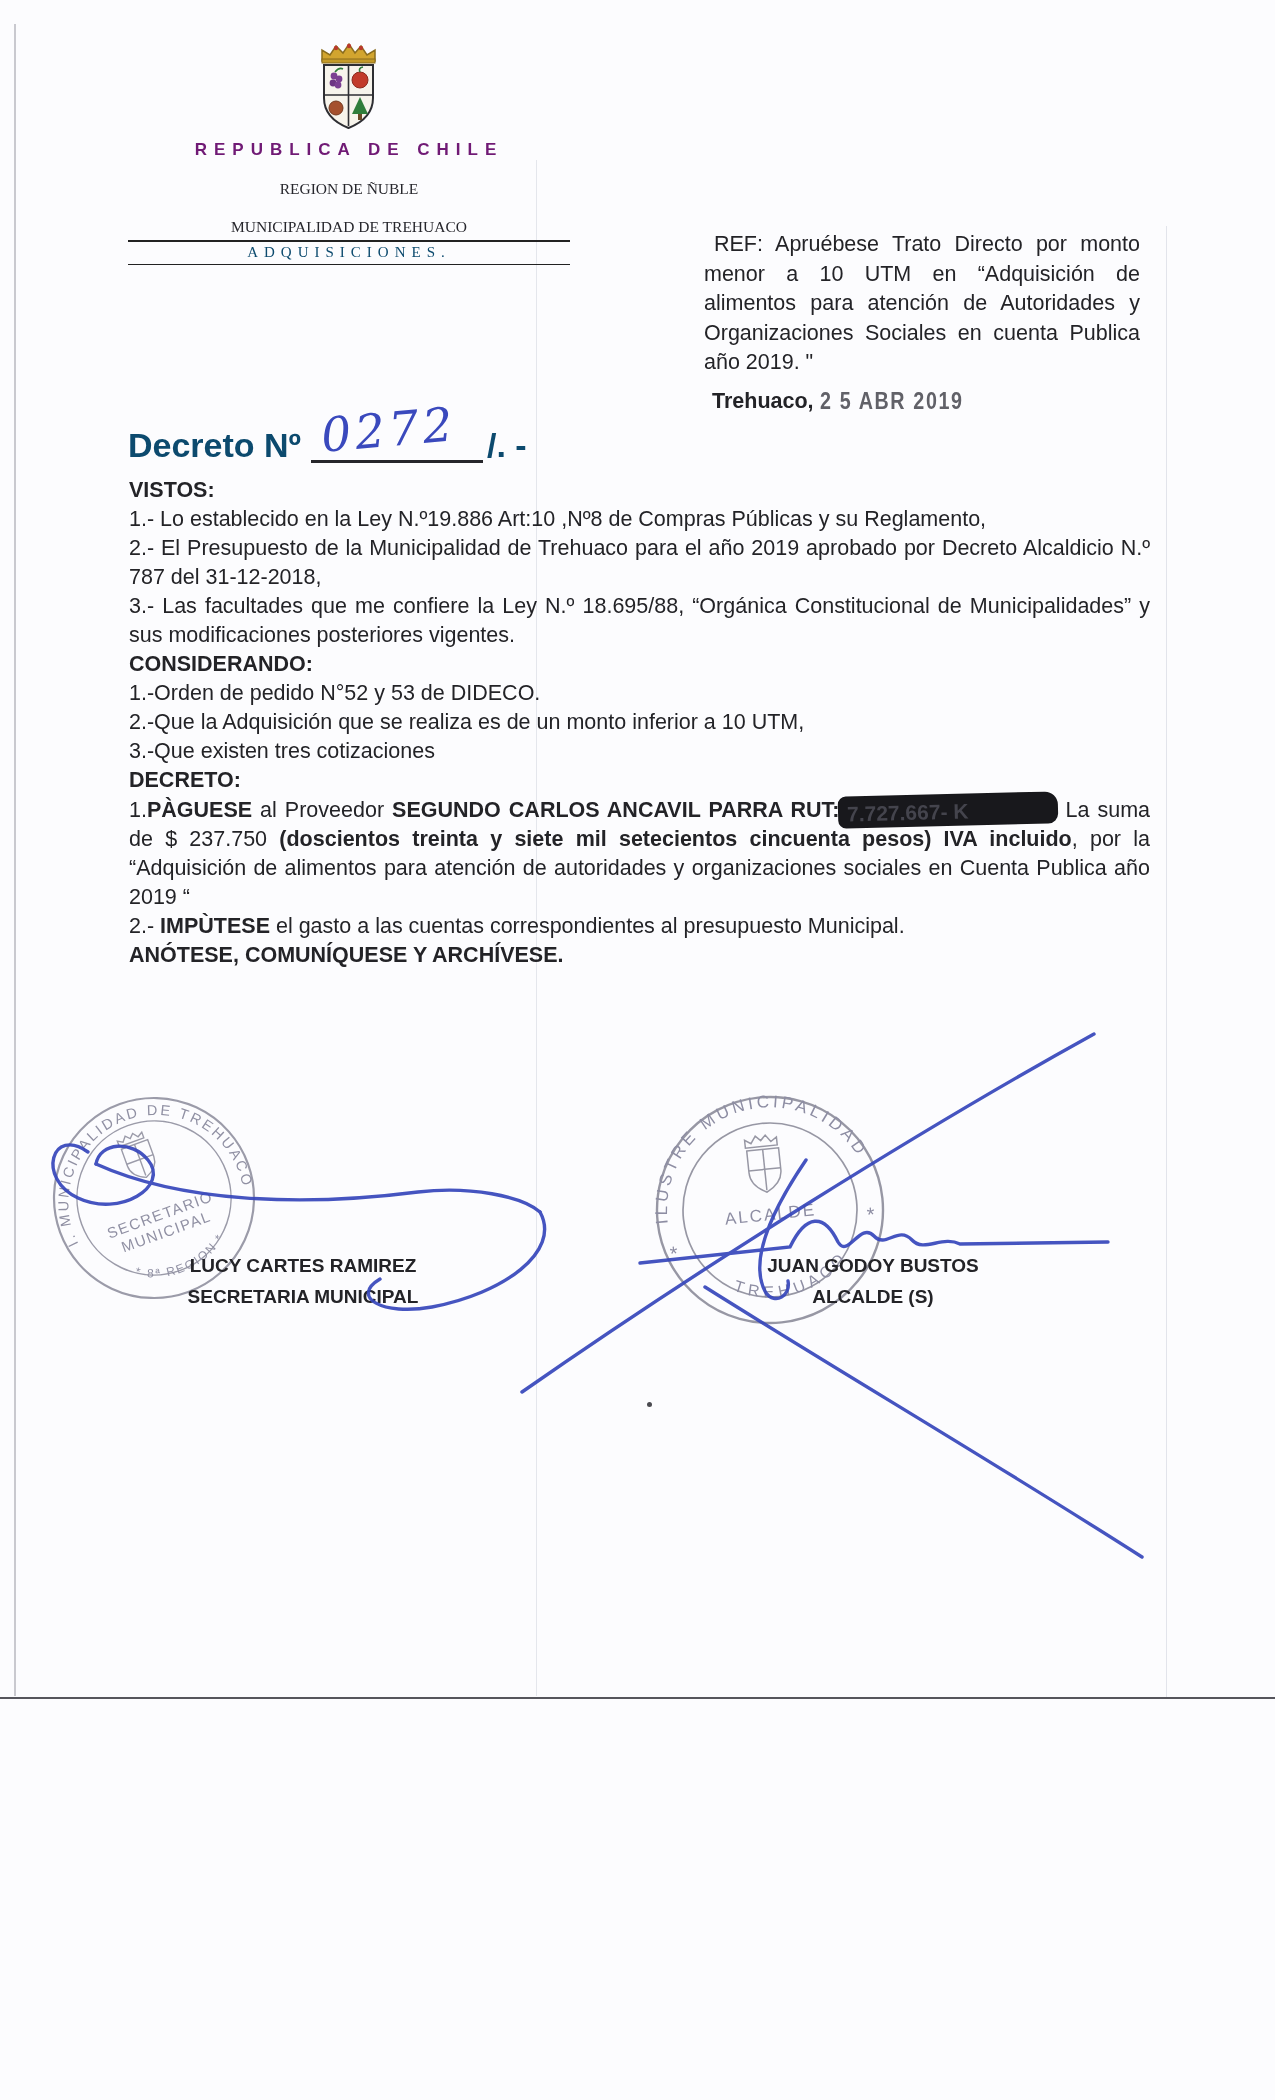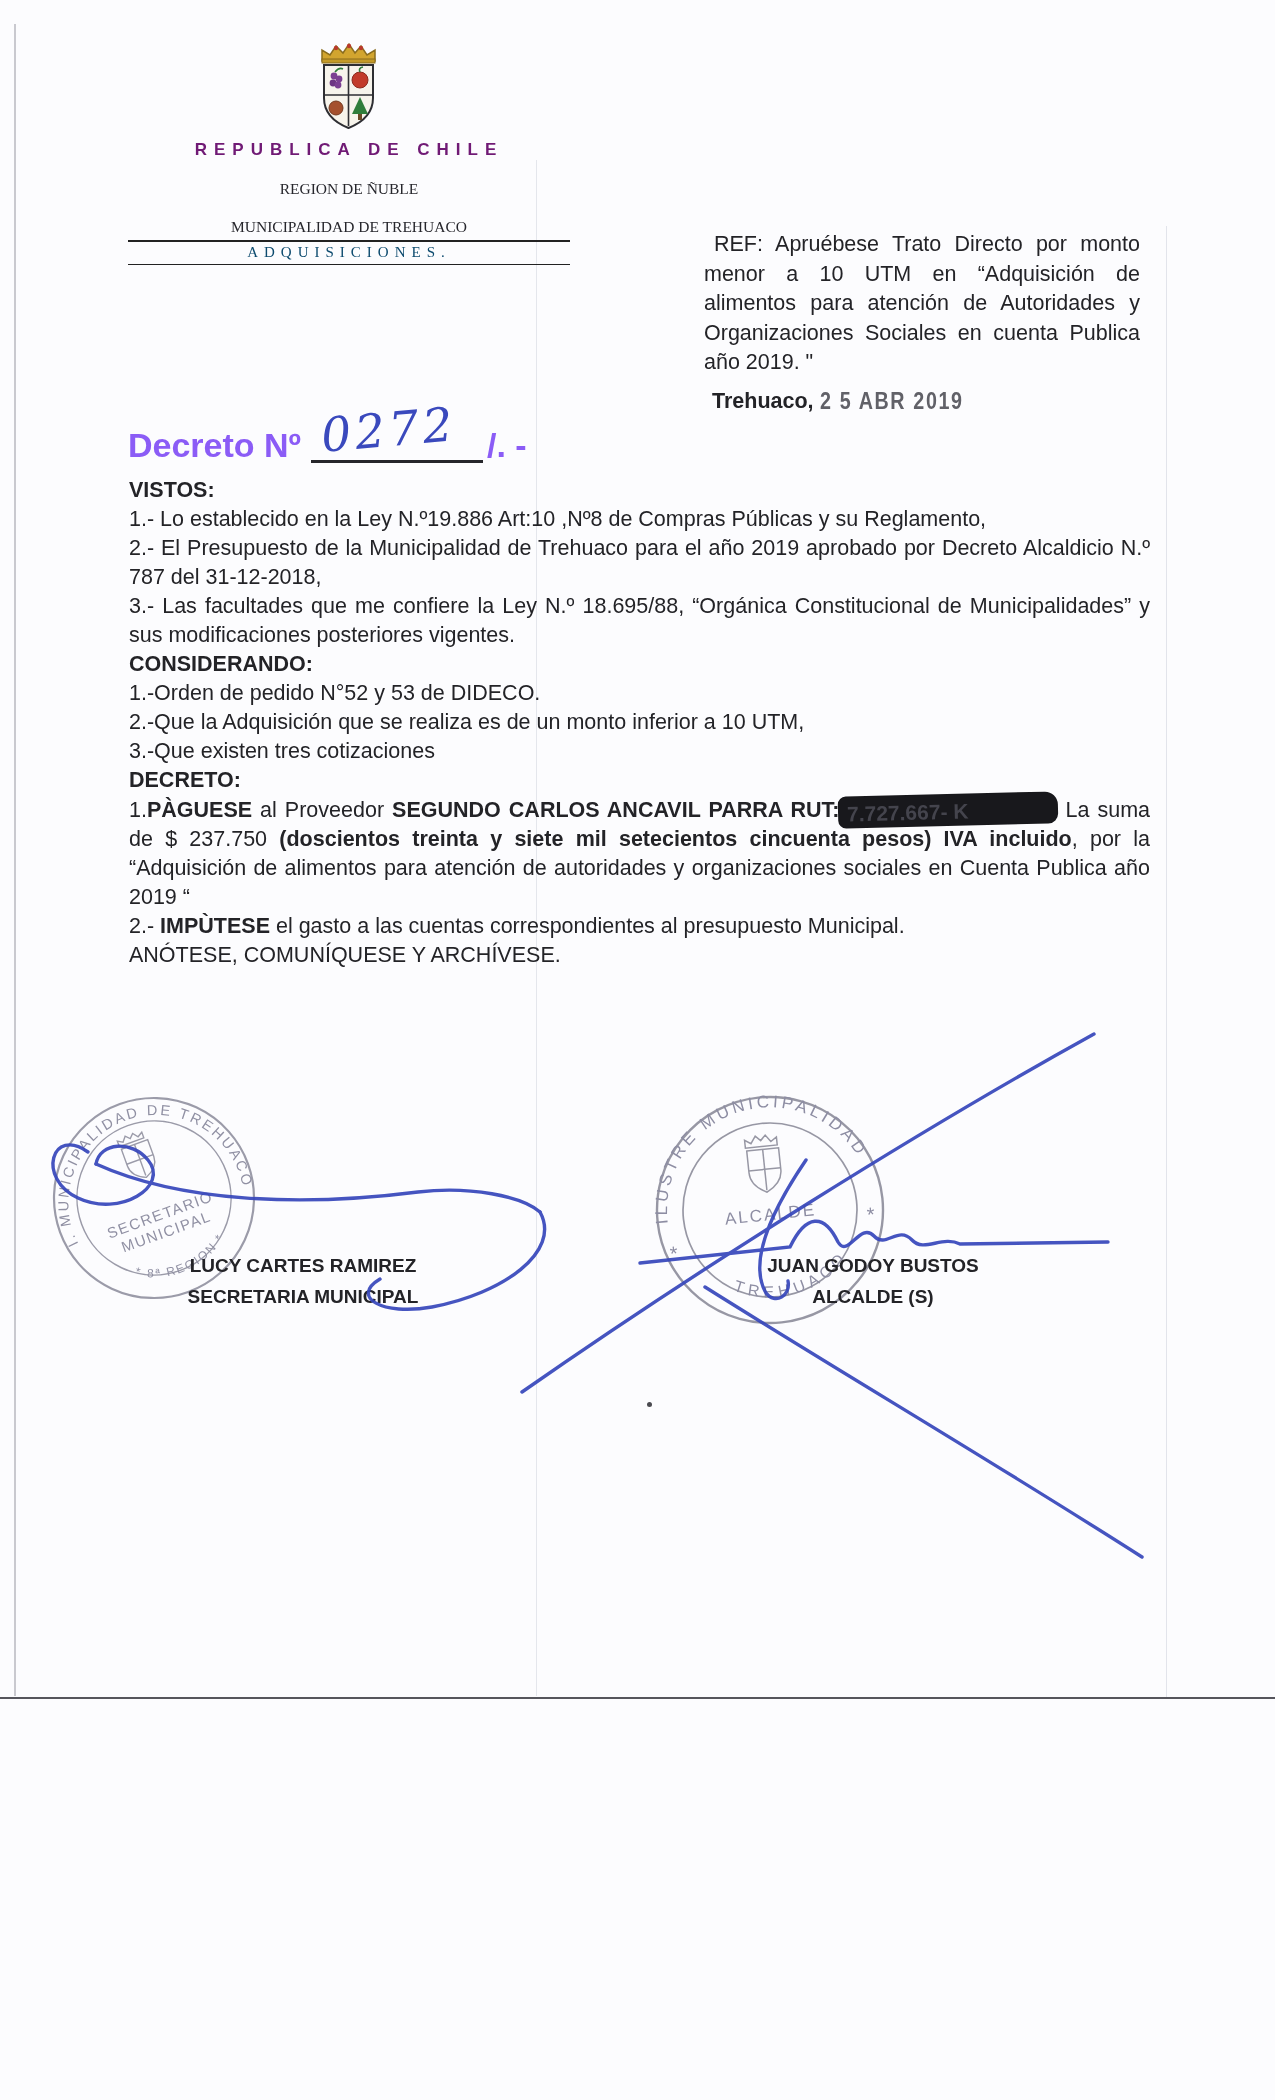--- a/index.html
+++ b/index.html
@@ -27,32 +27,32 @@
 
   
   .refblock{position:absolute;left:704px;top:230px;width:436px;font-size:21.5px;line-height:29.5px;}
   .reftext{text-align:justify;text-indent:10px;}
   .dateline{margin-top:8px;padding-left:8px;white-space:nowrap;}
   .dateline .place{font-weight:700;}
   .datestamp{display:inline-block;color:#616168;font-weight:600;font-size:24px;letter-spacing:2px;transform:scaleX(.82);transform-origin:left center;vertical-align:-1px;}
 
   
   .decreeline{position:absolute;left:128px;top:420px;display:flex;align-items:flex-end;}
-  .decree-label,.decree-suffix{font-weight:700;font-size:34px;color:#8b5cf6;}
+  .decree-label,.decree-suffix{font-weight:700;font-size:34px;color:#0c4a6e;}
   .number-cell{position:relative;width:172px;margin:0 4px 2px 10px;border-bottom:3px solid #26262b;height:40px;}
   .hand-number{position:absolute;left:10px;top:-18px;color:#3a49bd;font-size:47px;font-style:italic;font-family:"DejaVu Serif","Liberation Serif",serif;letter-spacing:4px;transform:rotate(-5deg);white-space:nowrap;}
 
   
   .docbody{position:absolute;left:129px;top:476px;width:1021px;font-size:21.5px;line-height:29px;}
   .docbody p{margin:0;text-align:justify;}
   .heading{font-weight:700;}
   .b{font-weight:700;}
   .mt-consid{margin-top:32px;}
   .mt-decreto{margin-top:24px;}
-  .closing{margin-top:36px;width:872px;text-align:center;font-weight:400;}
+  .closing{margin-top:36px;width:872px;text-align:center;font-weight:700;}
 
   .redaction{
     display:inline-block;position:relative;width:218px;height:30px;background:#18181c;
     border-radius:7px 12px 9px 7px;transform:rotate(-1.4deg);vertical-align:-8px;
     overflow:hidden;box-shadow:0 0 0 1px #18181c;
   }
   .redaction .ghost{position:absolute;left:8px;top:2px;color:#44444d;font-weight:700;font-size:21px;white-space:nowrap;}
 
   
   .sigblock{position:absolute;width:370px;text-align:center;font-weight:700;font-size:19px;line-height:31px;}

